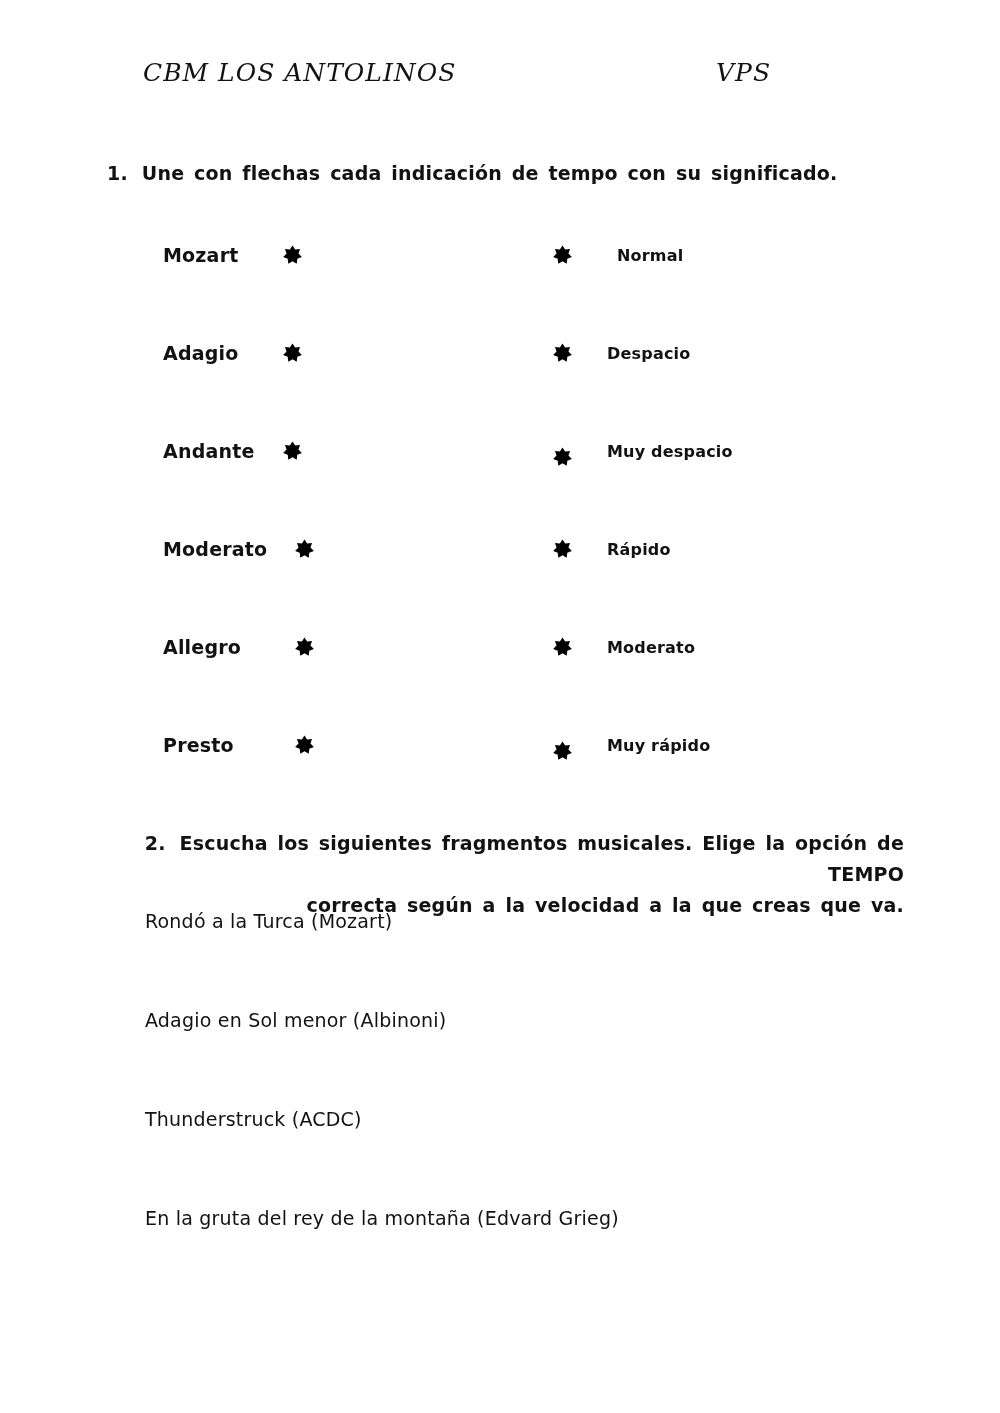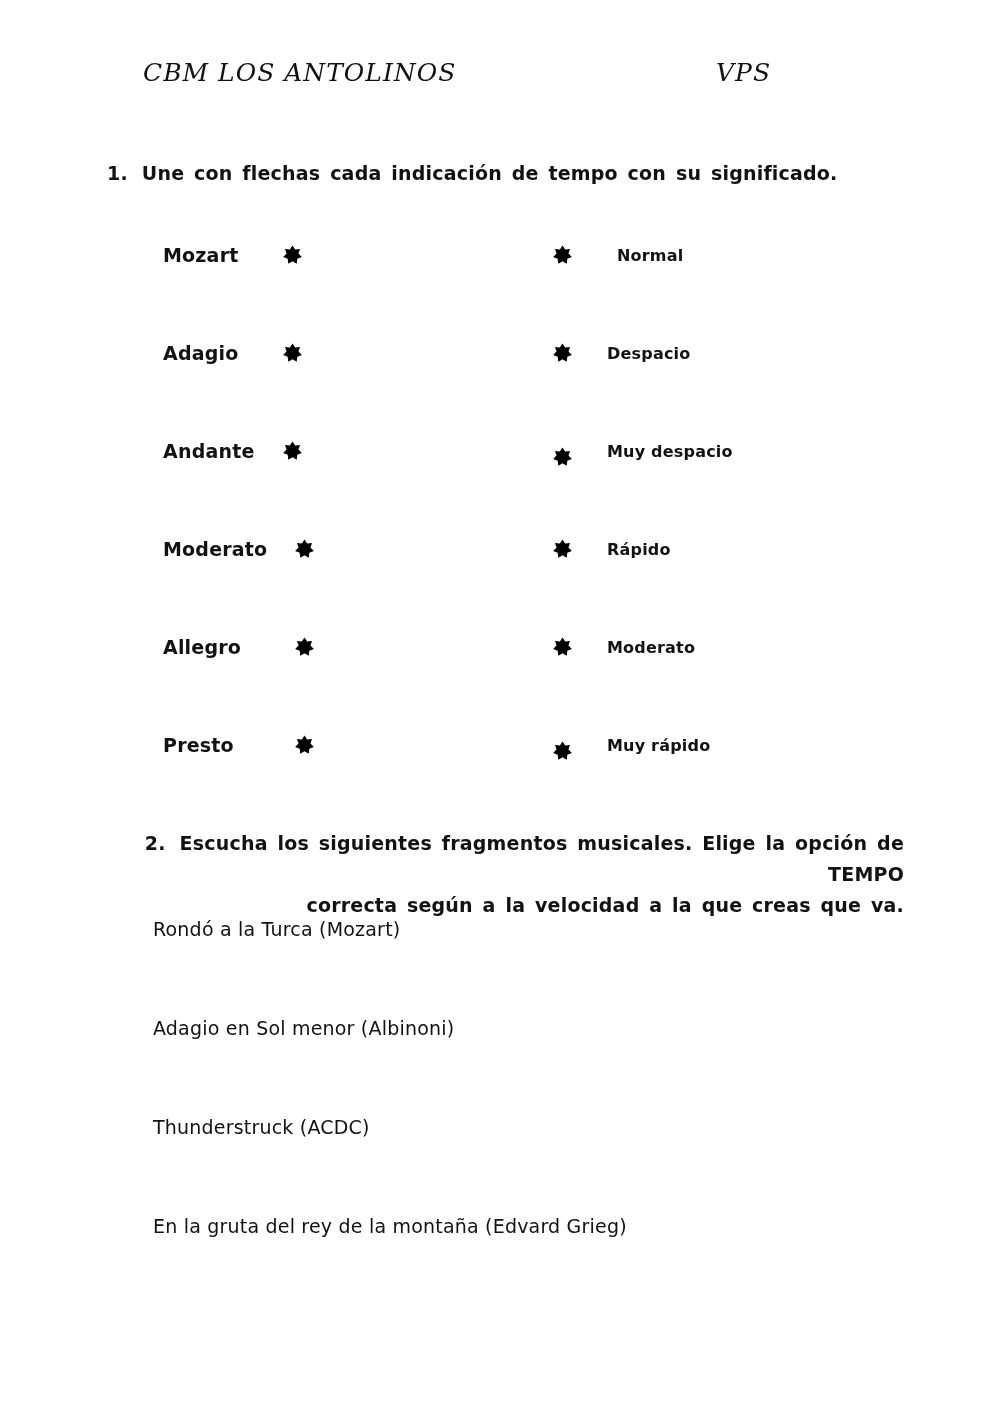--- a/index.html
+++ b/index.html
@@ -106,21 +106,21 @@
     cursor: pointer;
   }
   .match-row:nth-child(3) .match-dot-right,
   .match-row:nth-child(6) .match-dot-right { margin-top: 6px; }
 
   
   .track-list {
     position: absolute;
     left: 143px;
     top: 908px;
-    margin: 10px;
+    margin: 2px;
     padding: 0;
     list-style: none;
   }
   .track-item {
     height: 99px;
     font-size: 19px;
     letter-spacing: 0.2px;
     white-space: nowrap;
   }
 </style>

